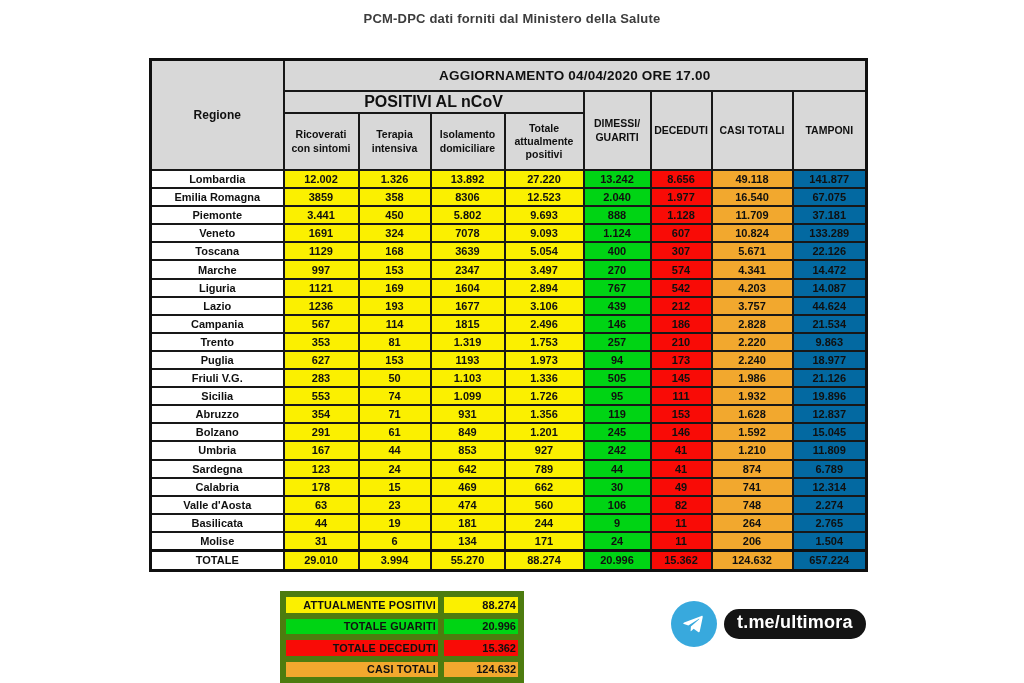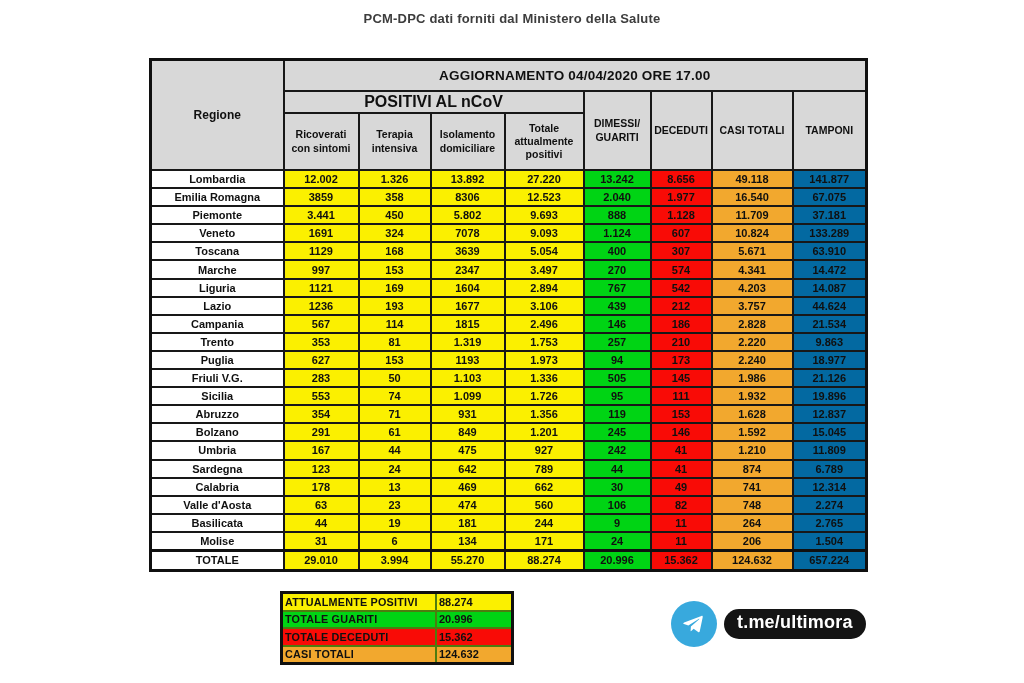--- a/index.html
+++ b/index.html
@@ -35,21 +35,21 @@
   .r{background:#f90b06}
   .o{background:#f2a82e}
   .t{background:#0369a1}
   tr.total td{border-top:3px solid #101010;height:17px}
   
   table.sum{
     position:absolute;left:280px;top:591px;
     border-collapse:collapse;border:3px solid #101010;
   }
   .sum td{
-    border:2px solid #4d7c0f;height:15.5px;text-align:left;
+    border:6px solid #4d7c0f;height:15.5px;text-align:right;
     font-weight:700;color:#101010;padding:0 2px;
   }
   .sum td.sl{width:148px;font-size:10.8px;letter-spacing:.2px}
   .sum td.sv{width:70px;font-size:11px}
   
   .tg{position:absolute;left:671px;top:601px;display:flex;align-items:center;gap:7px}
   .tg-circle{
     width:46px;height:46px;border-radius:50%;background:#38a9dd;
     display:flex;align-items:center;justify-content:center;flex:0 0 auto;
   }
@@ -142,21 +142,21 @@
       </tr>
       <tr>
         <td class="region">Toscana</td>
         <td class="y">1129</td>
         <td class="y">168</td>
         <td class="y">3639</td>
         <td class="y">5.054</td>
         <td class="g">400</td>
         <td class="r">307</td>
         <td class="o">5.671</td>
-        <td class="t">63.910</td>
+        <td class="t">22.126</td>
       </tr>
       <tr>
         <td class="region">Marche</td>
         <td class="y">997</td>
         <td class="y">153</td>
         <td class="y">2347</td>
         <td class="y">3.497</td>
         <td class="g">270</td>
         <td class="r">574</td>
         <td class="o">4.341</td>
@@ -258,42 +258,42 @@
         <td class="y">1.201</td>
         <td class="g">245</td>
         <td class="r">146</td>
         <td class="o">1.592</td>
         <td class="t">15.045</td>
       </tr>
       <tr>
         <td class="region">Umbria</td>
         <td class="y">167</td>
         <td class="y">44</td>
-        <td class="y">475</td>
+        <td class="y">853</td>
         <td class="y">927</td>
         <td class="g">242</td>
         <td class="r">41</td>
         <td class="o">1.210</td>
         <td class="t">11.809</td>
       </tr>
       <tr>
         <td class="region">Sardegna</td>
         <td class="y">123</td>
         <td class="y">24</td>
         <td class="y">642</td>
         <td class="y">789</td>
         <td class="g">44</td>
         <td class="r">41</td>
         <td class="o">874</td>
         <td class="t">6.789</td>
       </tr>
       <tr>
         <td class="region">Calabria</td>
         <td class="y">178</td>
-        <td class="y">13</td>
+        <td class="y">15</td>
         <td class="y">469</td>
         <td class="y">662</td>
         <td class="g">30</td>
         <td class="r">49</td>
         <td class="o">741</td>
         <td class="t">12.314</td>
       </tr>
       <tr>
         <td class="region">Valle d'Aosta</td>
         <td class="y">63</td>

